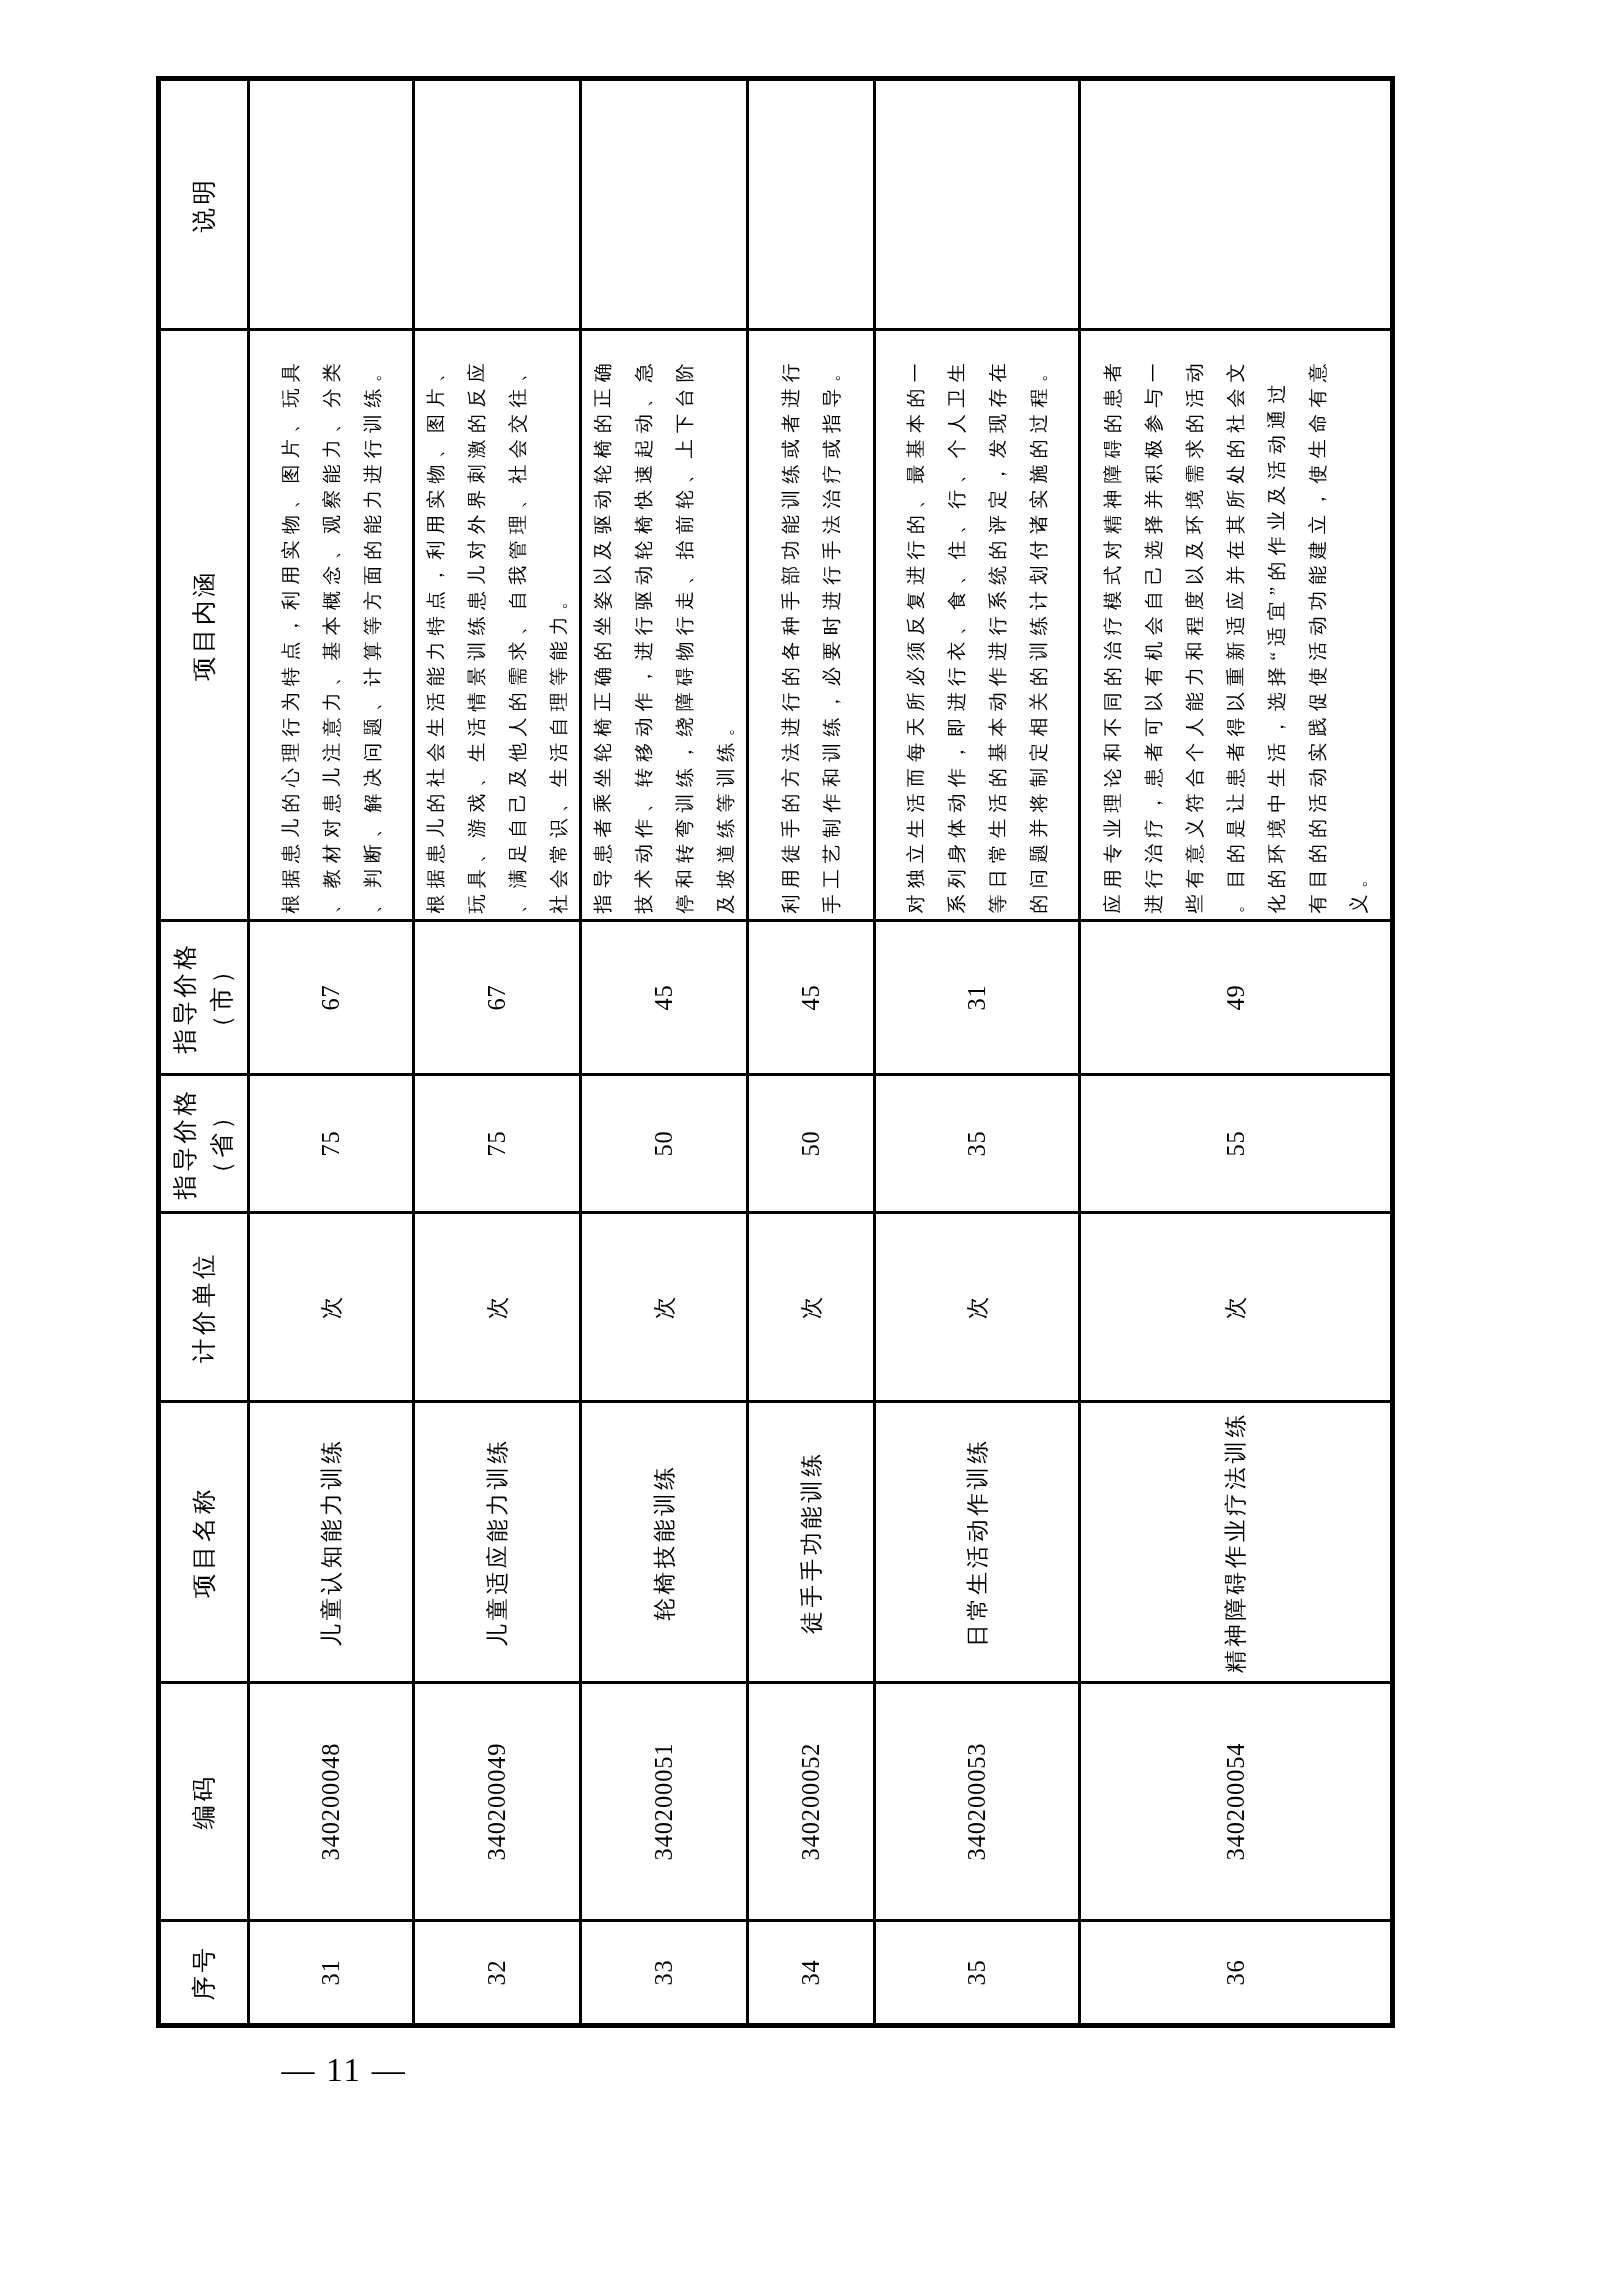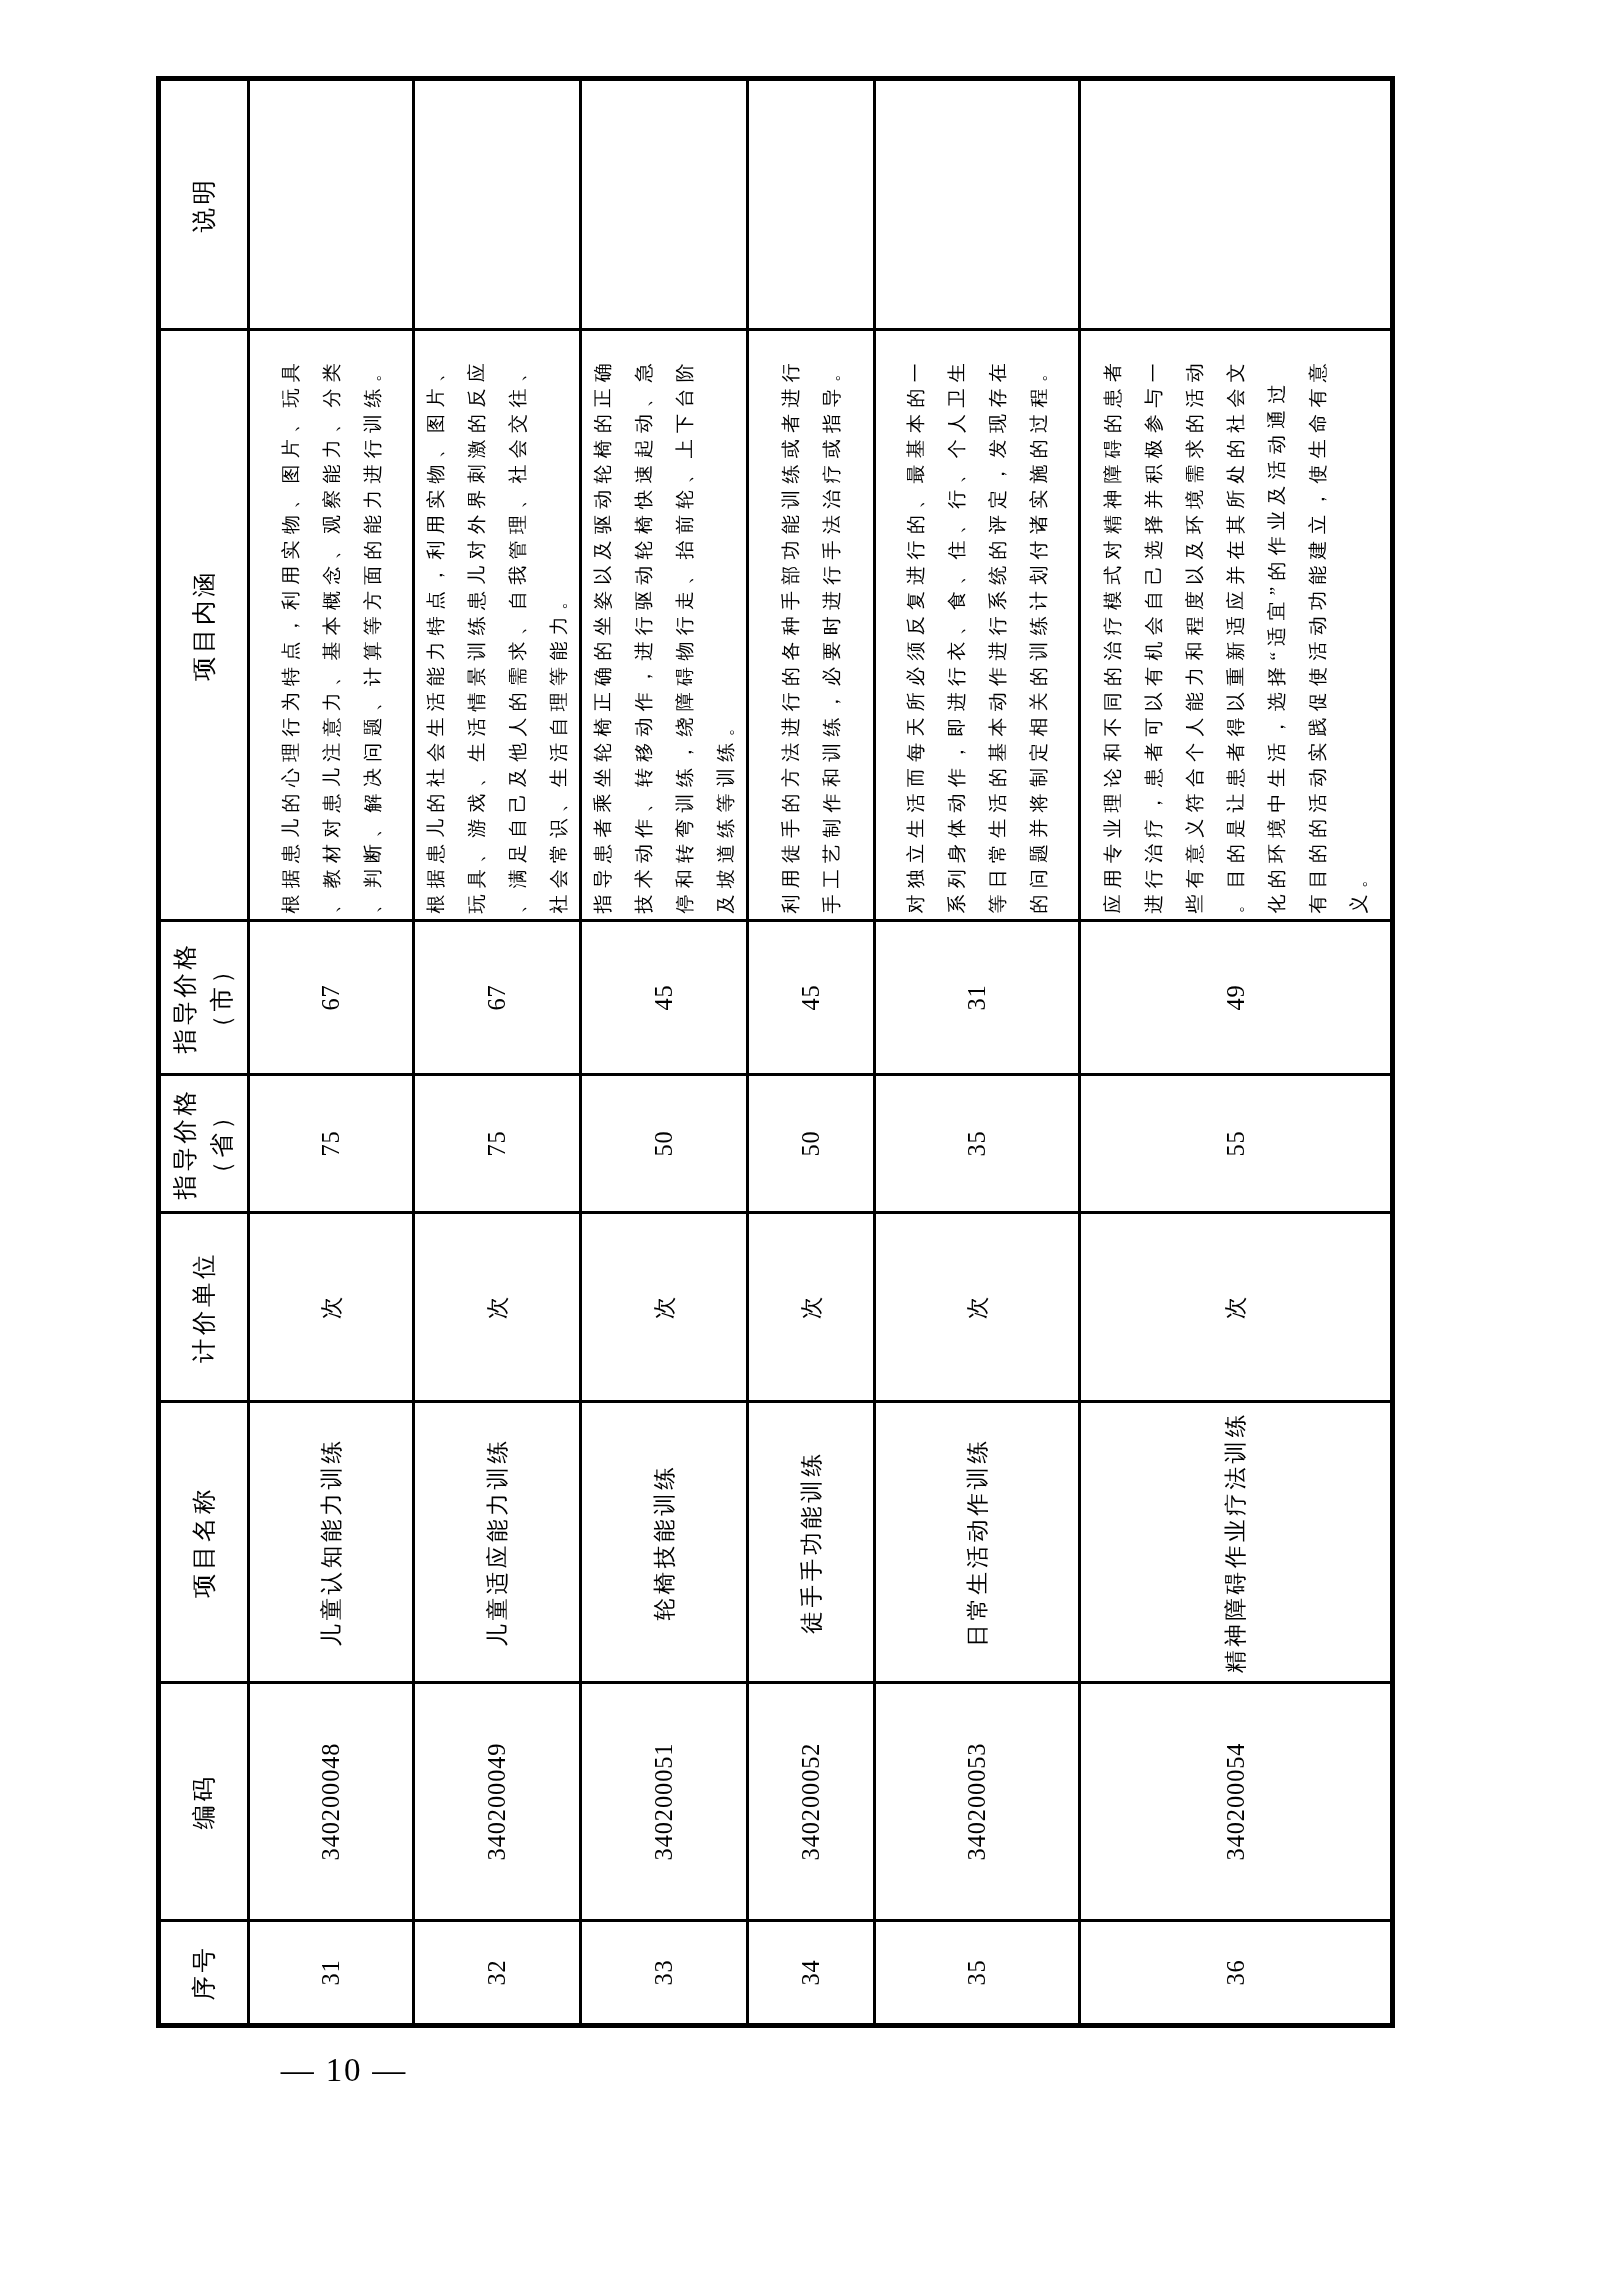--- a/index.html
+++ b/index.html
@@ -178,14 +178,14 @@
 。目的是让患者得以重新适应并在其所处的社会文
 化的环境中生活，选择“适宜”的作业及活动通过
 有目的的活动实践促使活动功能建立，使生命有意
 义。</td>
       <td class="c-notes"></td>
     </tr>
   </tbody>
     </table>
 </div>
 
-<div class="page-number">— 10 —</div>
+<div class="page-number">— 11 —</div>
 
 
 </body></html>

